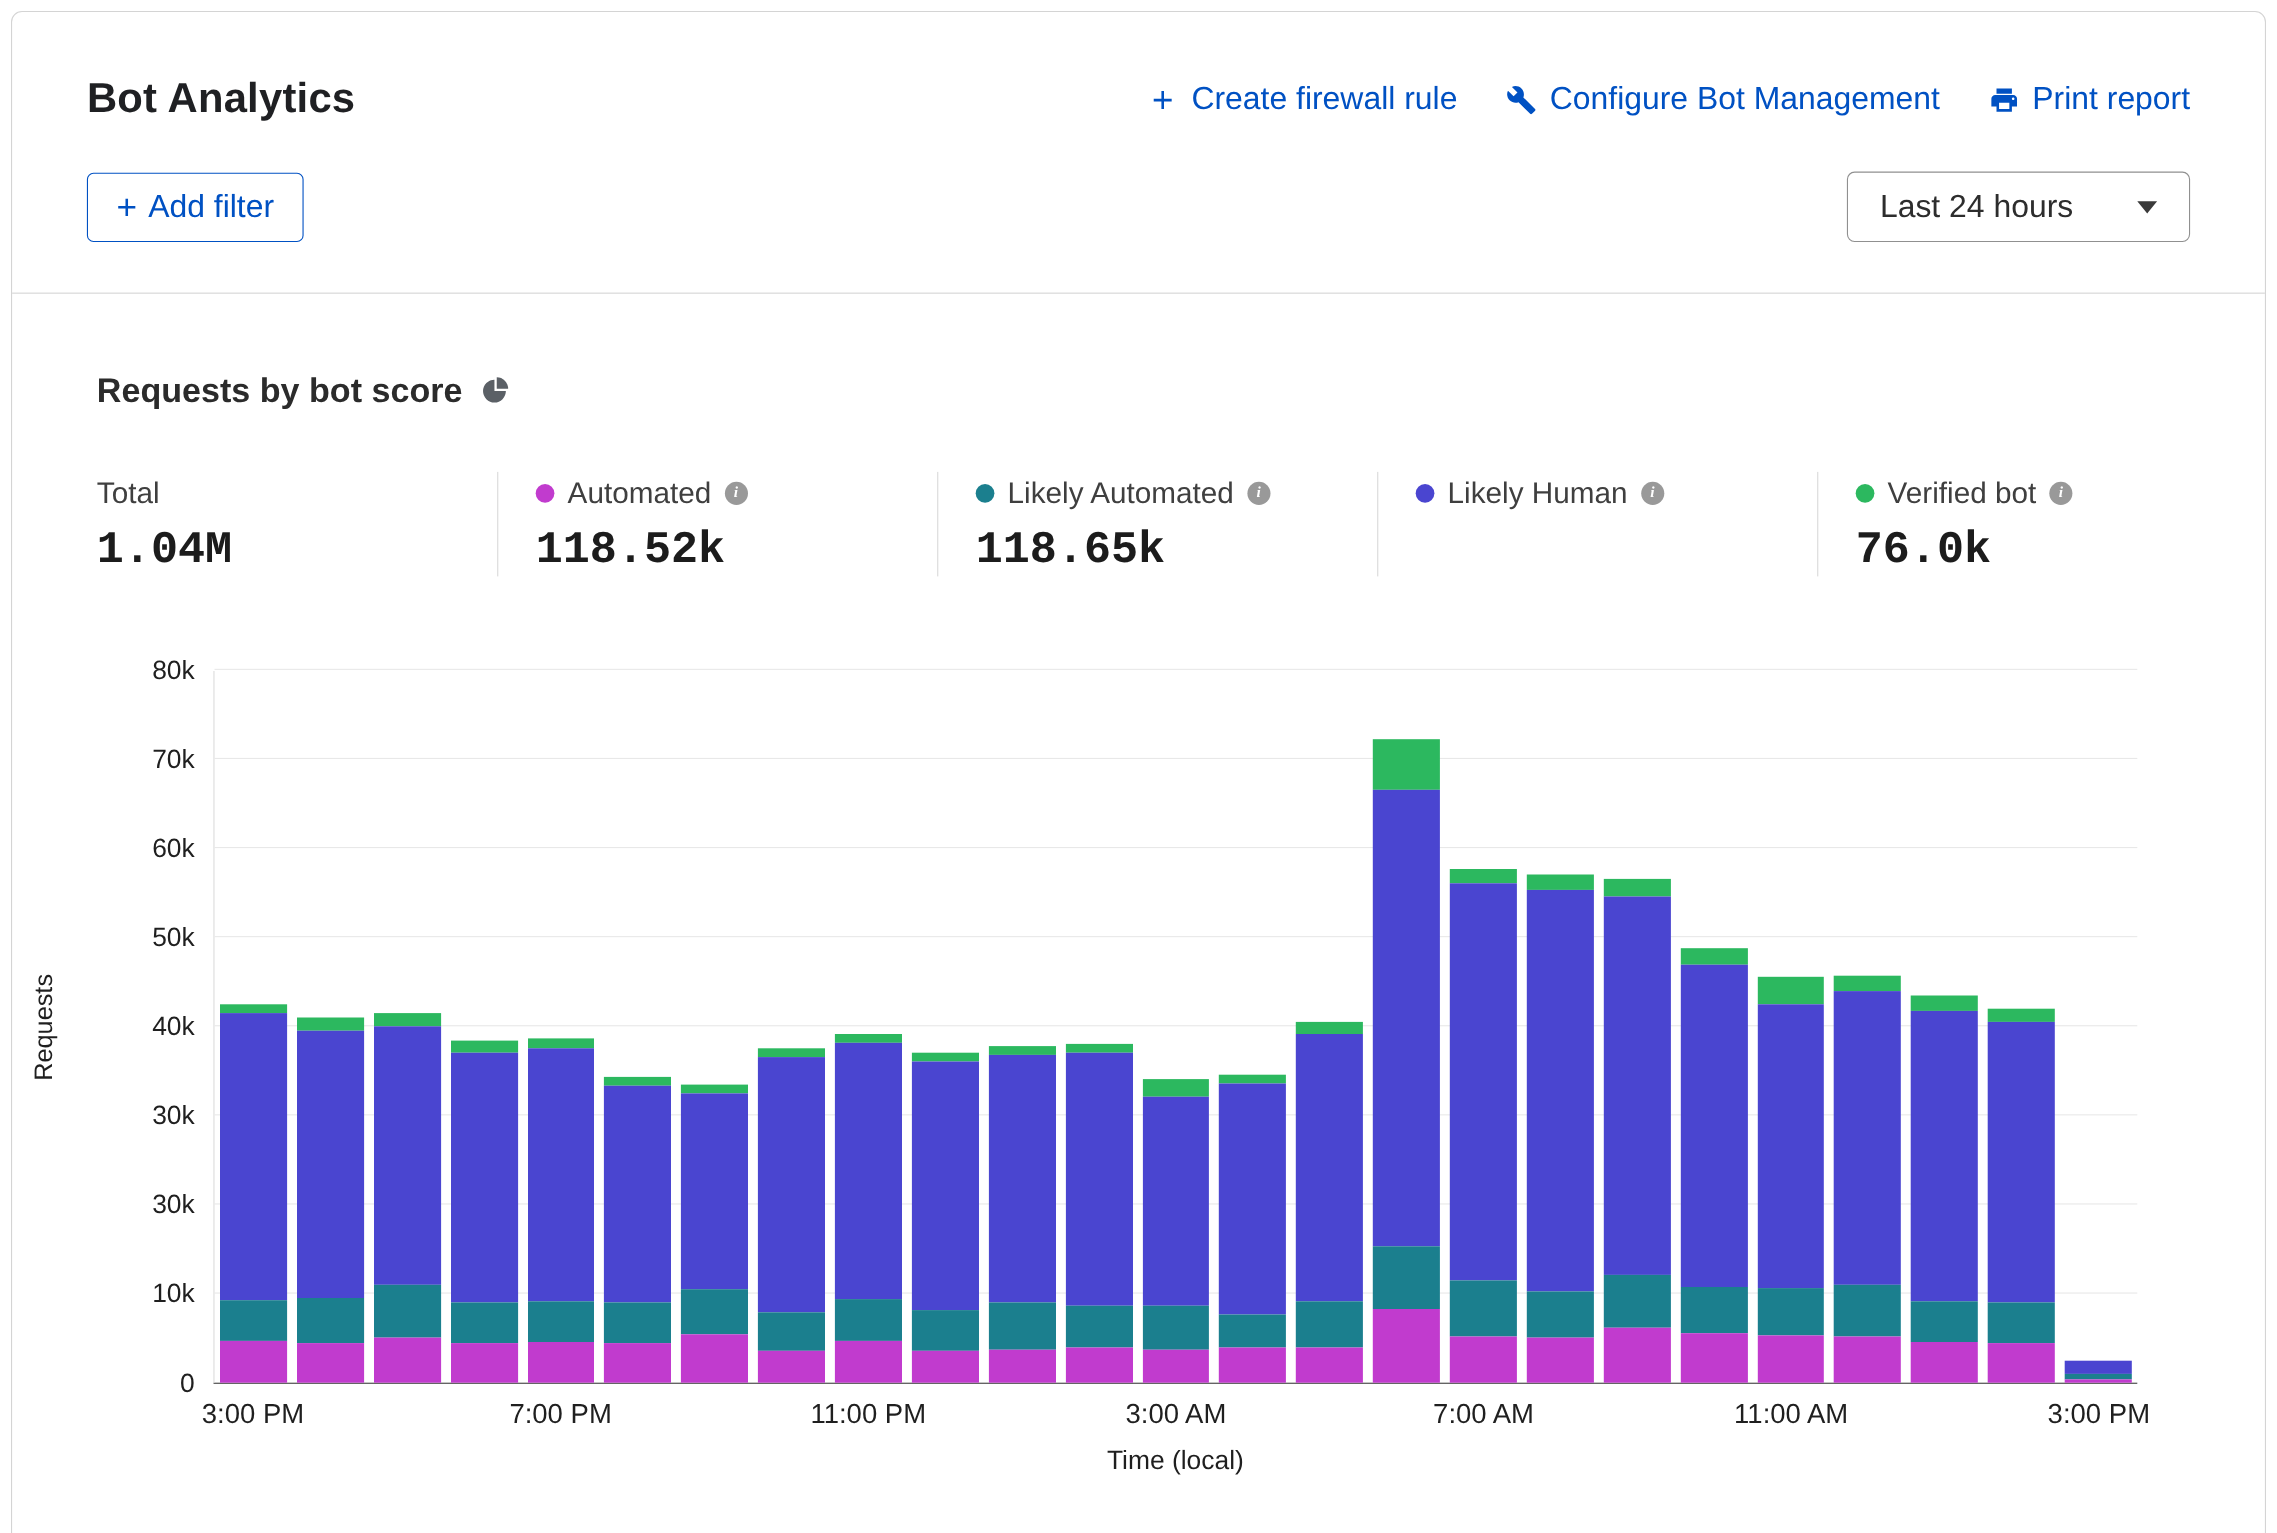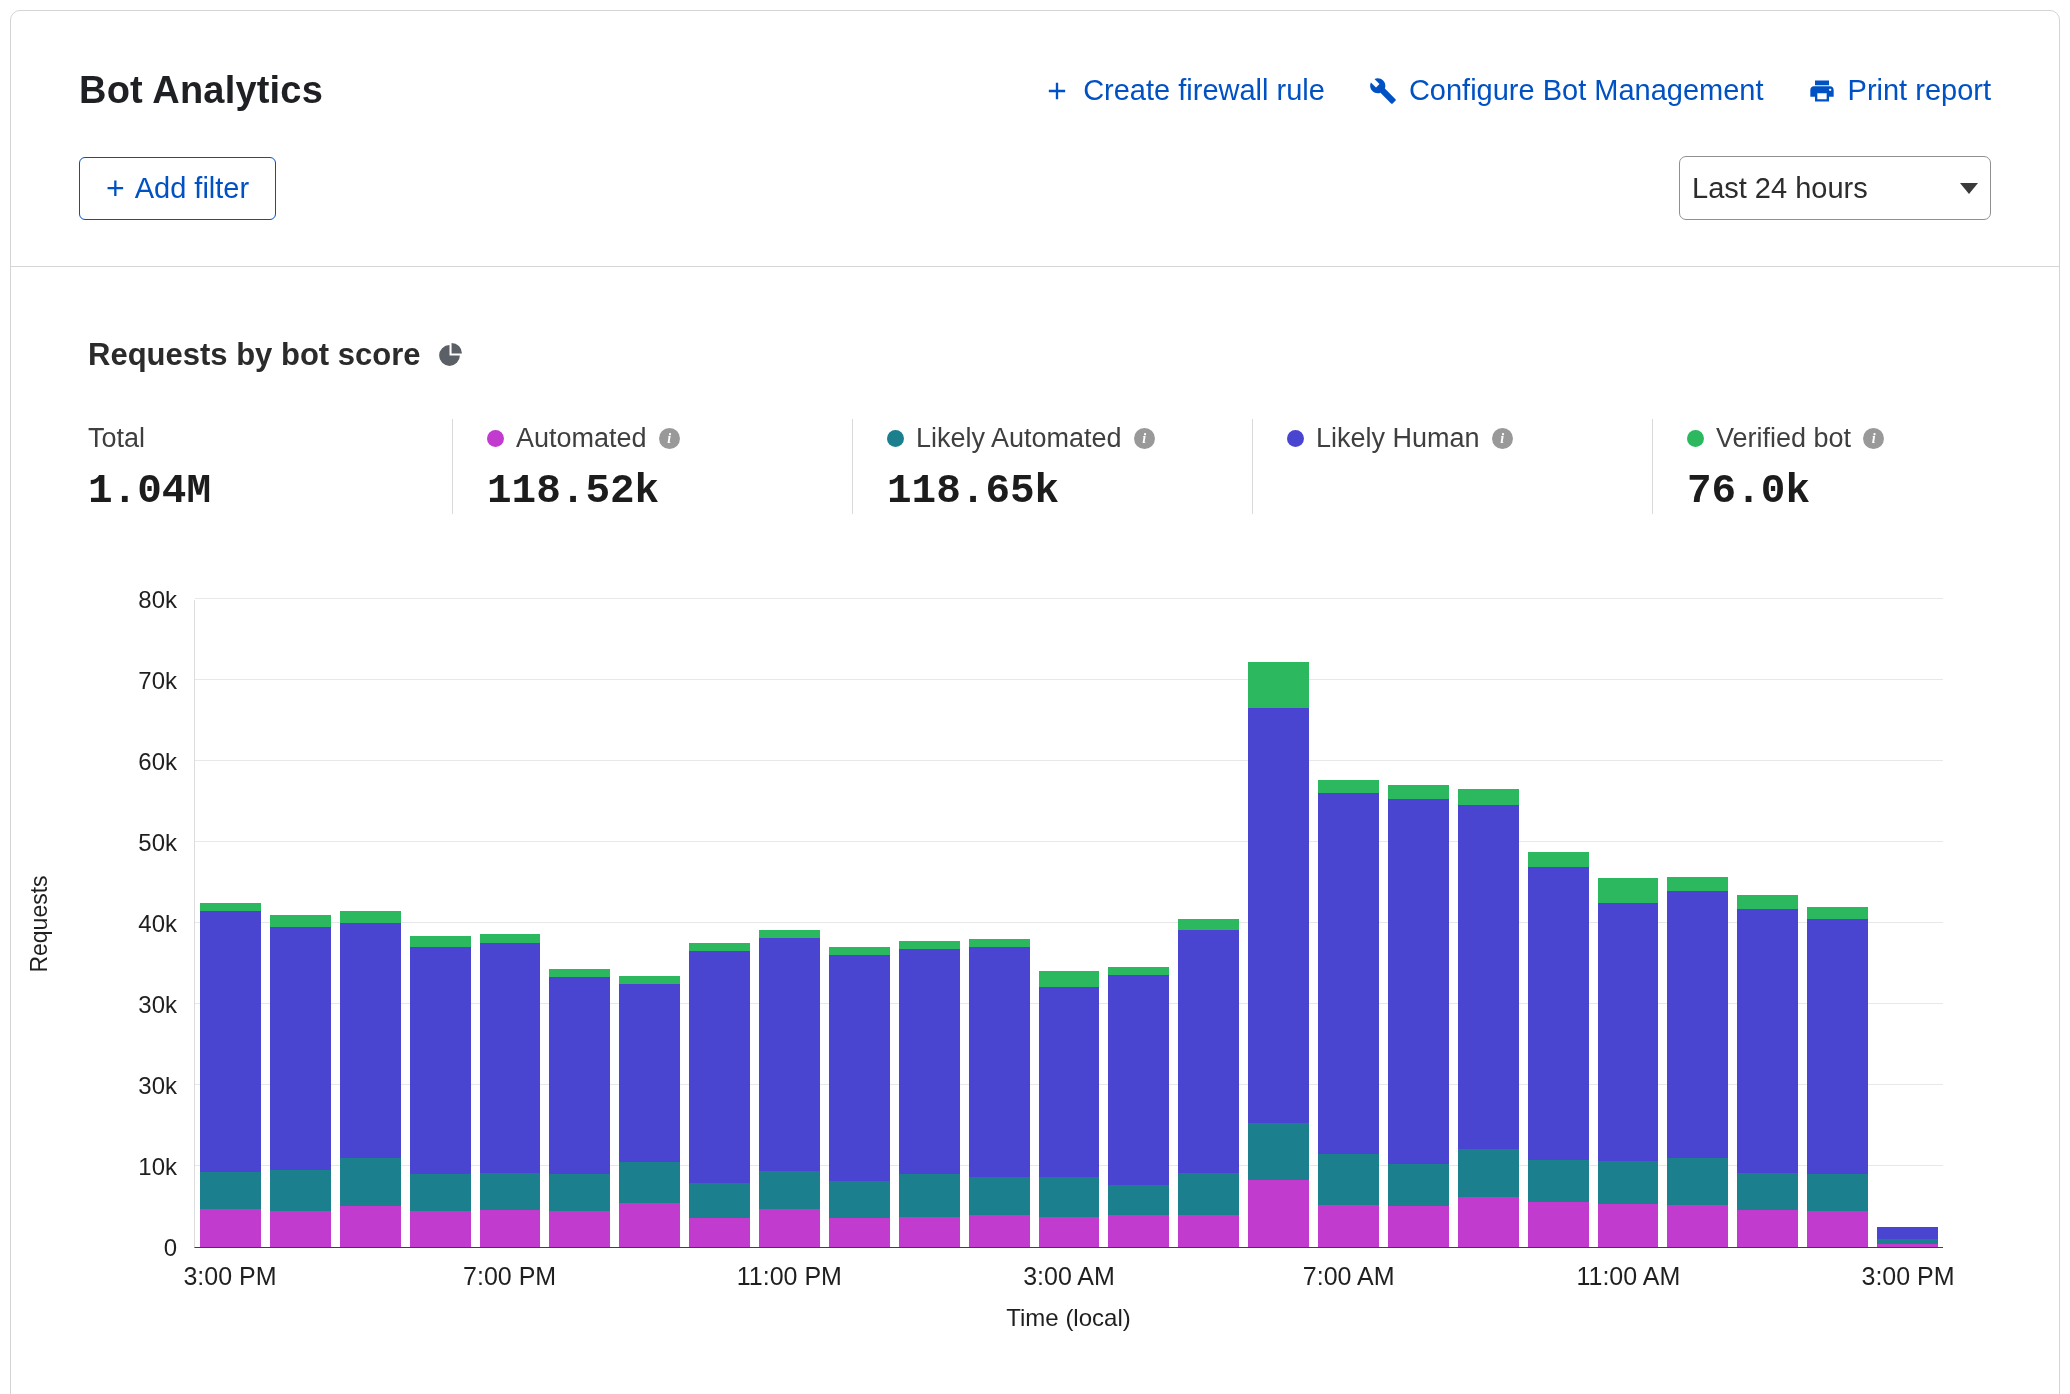--- a/index.html
+++ b/index.html
@@ -13,32 +13,32 @@
   .header-actions { display:flex; align-items:center; gap:44px; }
   .action-link { display:flex; align-items:center; gap:12px; color:#0051c3;
     font-size:29px; cursor:pointer; }
   .action-link svg { width:28px; height:28px; fill:#0051c3; }
   .filter-row { display:flex; justify-content:space-between; align-items:center; margin-top:44px; }
   .add-filter-btn { display:inline-flex; align-items:center; gap:10px; border:1.5px solid #0051c3;
     color:#0051c3; background:#fff; border-radius:6px; font-size:29px; padding:14px 26px; cursor:pointer;
     font-family:"Liberation Sans", sans-serif; }
   .add-filter-btn .plus { font-size:32px; line-height:1; font-weight:400; }
   .dropdown { width:312px; height:64px; border:1px solid #909090; border-radius:7px;
-    display:flex; align-items:center; justify-content:space-between; padding:0 12px; font-size:29px;
+    display:flex; align-items:center; justify-content:space-between; padding:0 29px; font-size:29px;
     color:#2d2d2d; cursor:pointer; background:#fff; }
   .chevron { width:0; height:0; border-left:9px solid transparent; border-right:9px solid transparent;
     border-top:11px solid #3a3a3a; }
 
   .chart-section { padding: 70px 77px 0 77px; }
   .section-title-row { display:flex; align-items:center; gap:16px; }
   .section-title { font-size:31px; font-weight:700; color:#2b2b2b; }
   .pie-icon svg { width:27px; height:27px; display:block; }
 
   .stats-row { display:flex; margin-top:46px; }
-  .stat { padding-top:4px; }
+  .stat { padding-top:4px;margin-top:10px; }
   .stat-label-row { display:flex; align-items:center; gap:12px; font-size:27px; color:#3f3f3f; }
   .stat-value { font-size:41px; font-weight:700; color:#1c1c1c; margin-top:14px;font-family:Liberation Mono, monospace; }
   .stat-total { width:364px; }
   .stat-col { width:400px; border-left:1px solid #d9d9d9; padding-left:34px; }
   .stat-col:last-child { width:auto; }
   .dot { width:17px; height:17px; border-radius:50%; flex:0 0 auto; }
   .info-icon { width:21px; height:21px; border-radius:50%; background:#999; color:#fff;
     font-size:14px; font-weight:700; display:inline-flex; align-items:center; justify-content:center;
     font-family:"Liberation Serif", serif; font-style:italic; flex:0 0 auto; cursor:pointer; }
 

